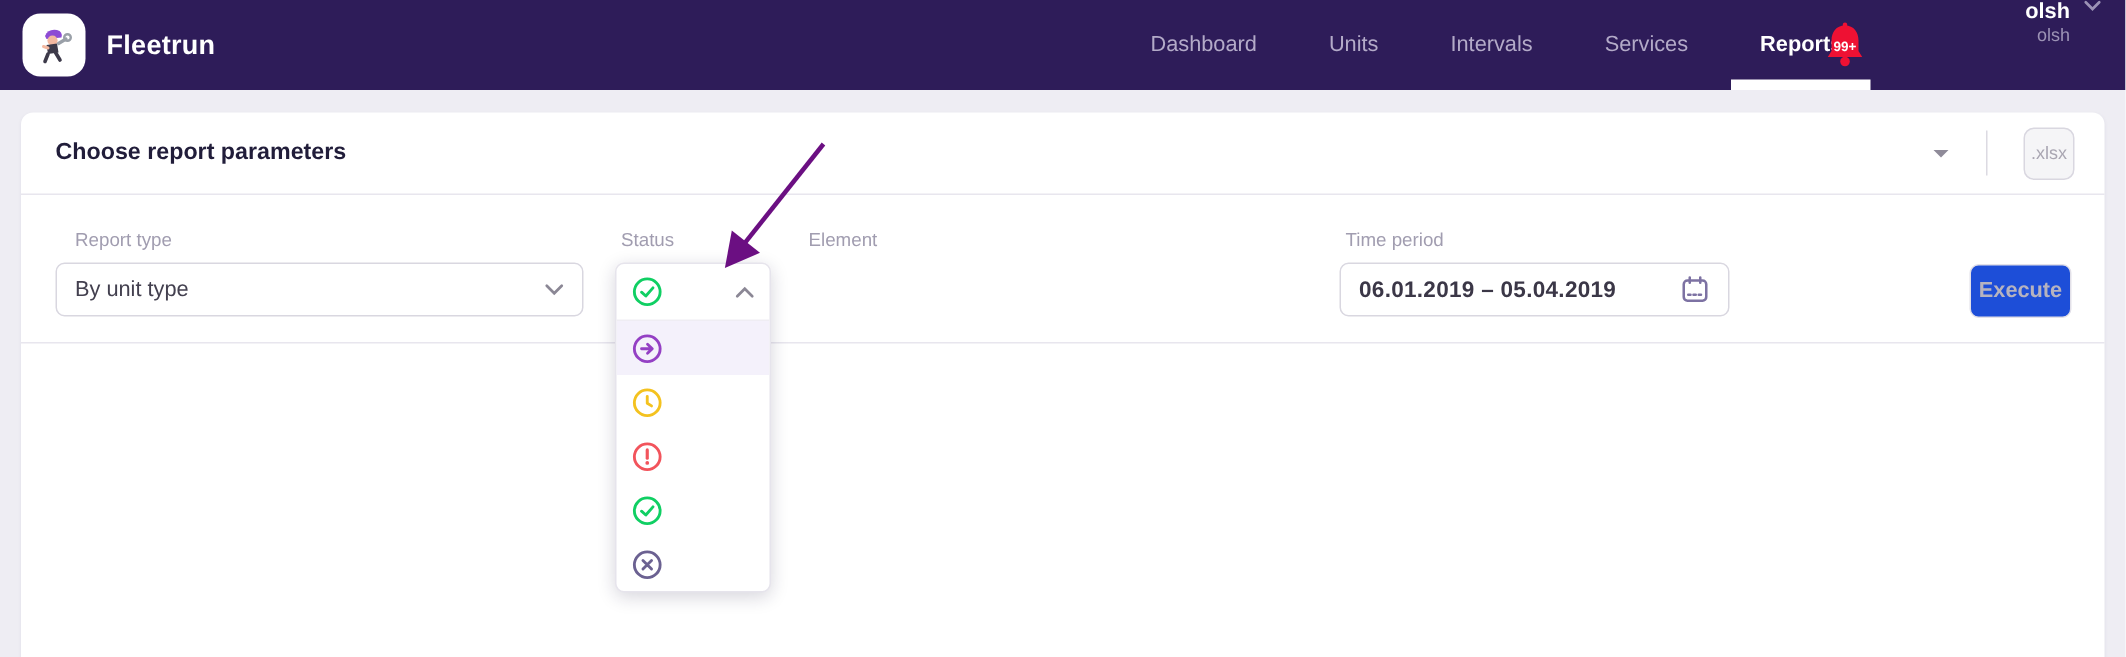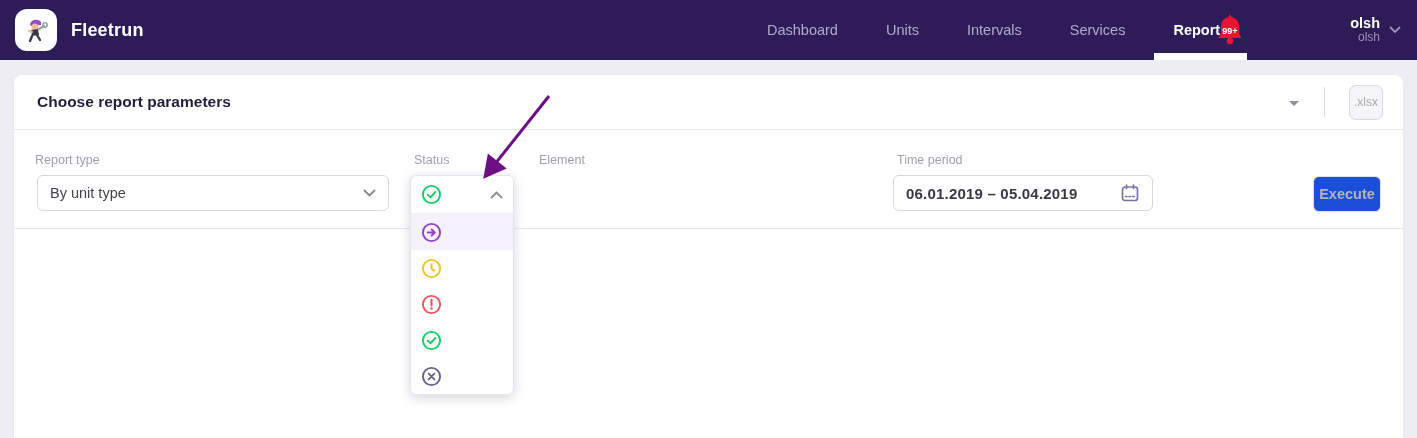--- a/index.html
+++ b/index.html
@@ -9,21 +9,21 @@
   
   .hdr { position:absolute; left:0; top:0; width:1417px; height:60px; background:#2e1c59; display:flex; align-items:center; }
   .logo-box { width:42px; height:42px; background:#ffffff; border-radius:12px; margin-left:15px; display:flex; align-items:center; justify-content:center; }
   .brand { color:#ffffff; font-size:18px; font-weight:bold; margin-left:14px; letter-spacing:.2px; }
   .nav { position:absolute; left:765px; top:0; height:60px; display:flex; align-items:center; gap:44px; }
   .nav-item { position:relative; height:60px; display:flex; align-items:center; color:#b3aac8; font-size:14.5px; cursor:pointer; padding:8px 2px; white-space:nowrap; }
   .nav-item.active { color:#ffffff; font-weight:bold; }
   .nav-item.active::after { content:""; position:absolute; left:-17px; right:-17px; bottom:0; height:7px; background:#ffffff; }
   .bell-wrap { position:absolute; left:1213px; top:13px; width:34px; height:34px; cursor:pointer; }
   .bell-badge { position:absolute; left:50%; top:13px; transform:translateX(-50%); color:#ffffff; font-size:9px; font-weight:bold; }
-  .user { position:absolute; right:16px; top:0; height:60px; display:flex; align-items:center; gap:9px; cursor:pointer; }
+  .user { position:absolute; right:16px; top:0; height:60px; display:flex; align-items:flex-start; gap:9px; cursor:pointer; }
   .user-names { display:flex; flex-direction:column; align-items:flex-end; line-height:1.15; }
   .user-name { color:#ffffff; font-weight:bold; font-size:14.5px; }
   .user-sub { color:#9c92b5; font-size:12px; }
 
   
   .card { position:absolute; left:14px; right:14px; top:75px; height:380px; background:#ffffff; border-radius:8px; box-shadow:0 1px 3px rgba(40,30,80,.06); }
   .card-head { height:55px; display:flex; align-items:center; padding:0 20px 0 23px; border-bottom:1px solid #e8e6ee; }
   .card-title { font-size:15.5px; font-weight:bold; color:#211d3a; }
   .head-right { margin-left:auto; display:flex; align-items:center; }
   .collapse-caret { color:#8f8b99; margin-right:24px; cursor:pointer; }
@@ -105,21 +105,21 @@
             <path d="M1 1 L6 6 L11 1 Z" fill="#8f8b99"></path>
           </svg>
       </span>
       <span class="vdivider"></span>
       <button class="xlsx-btn">.xlsx</button>
     </div>
   </div>
 
   <div class="filter-row">
 
-    <span class="f-label" style="left:21px">Report type</span>
+    <span class="f-label" style="left:36px">Report type</span>
     <div class="f-input" style="left:23px; width:352px;">
       <span>By unit type</span>
       <span class="chev">
         <svg width="13" height="8" viewBox="0 0 13 8">
             <path d="M1.5 1.5 L6.5 6.5 L11.5 1.5" fill="none" stroke="#8b8795" stroke-width="1.8" stroke-linecap="round"></path>
           </svg>
       </span>
     </div>
 
     <span class="f-label" style="left:400px">Status</span>

